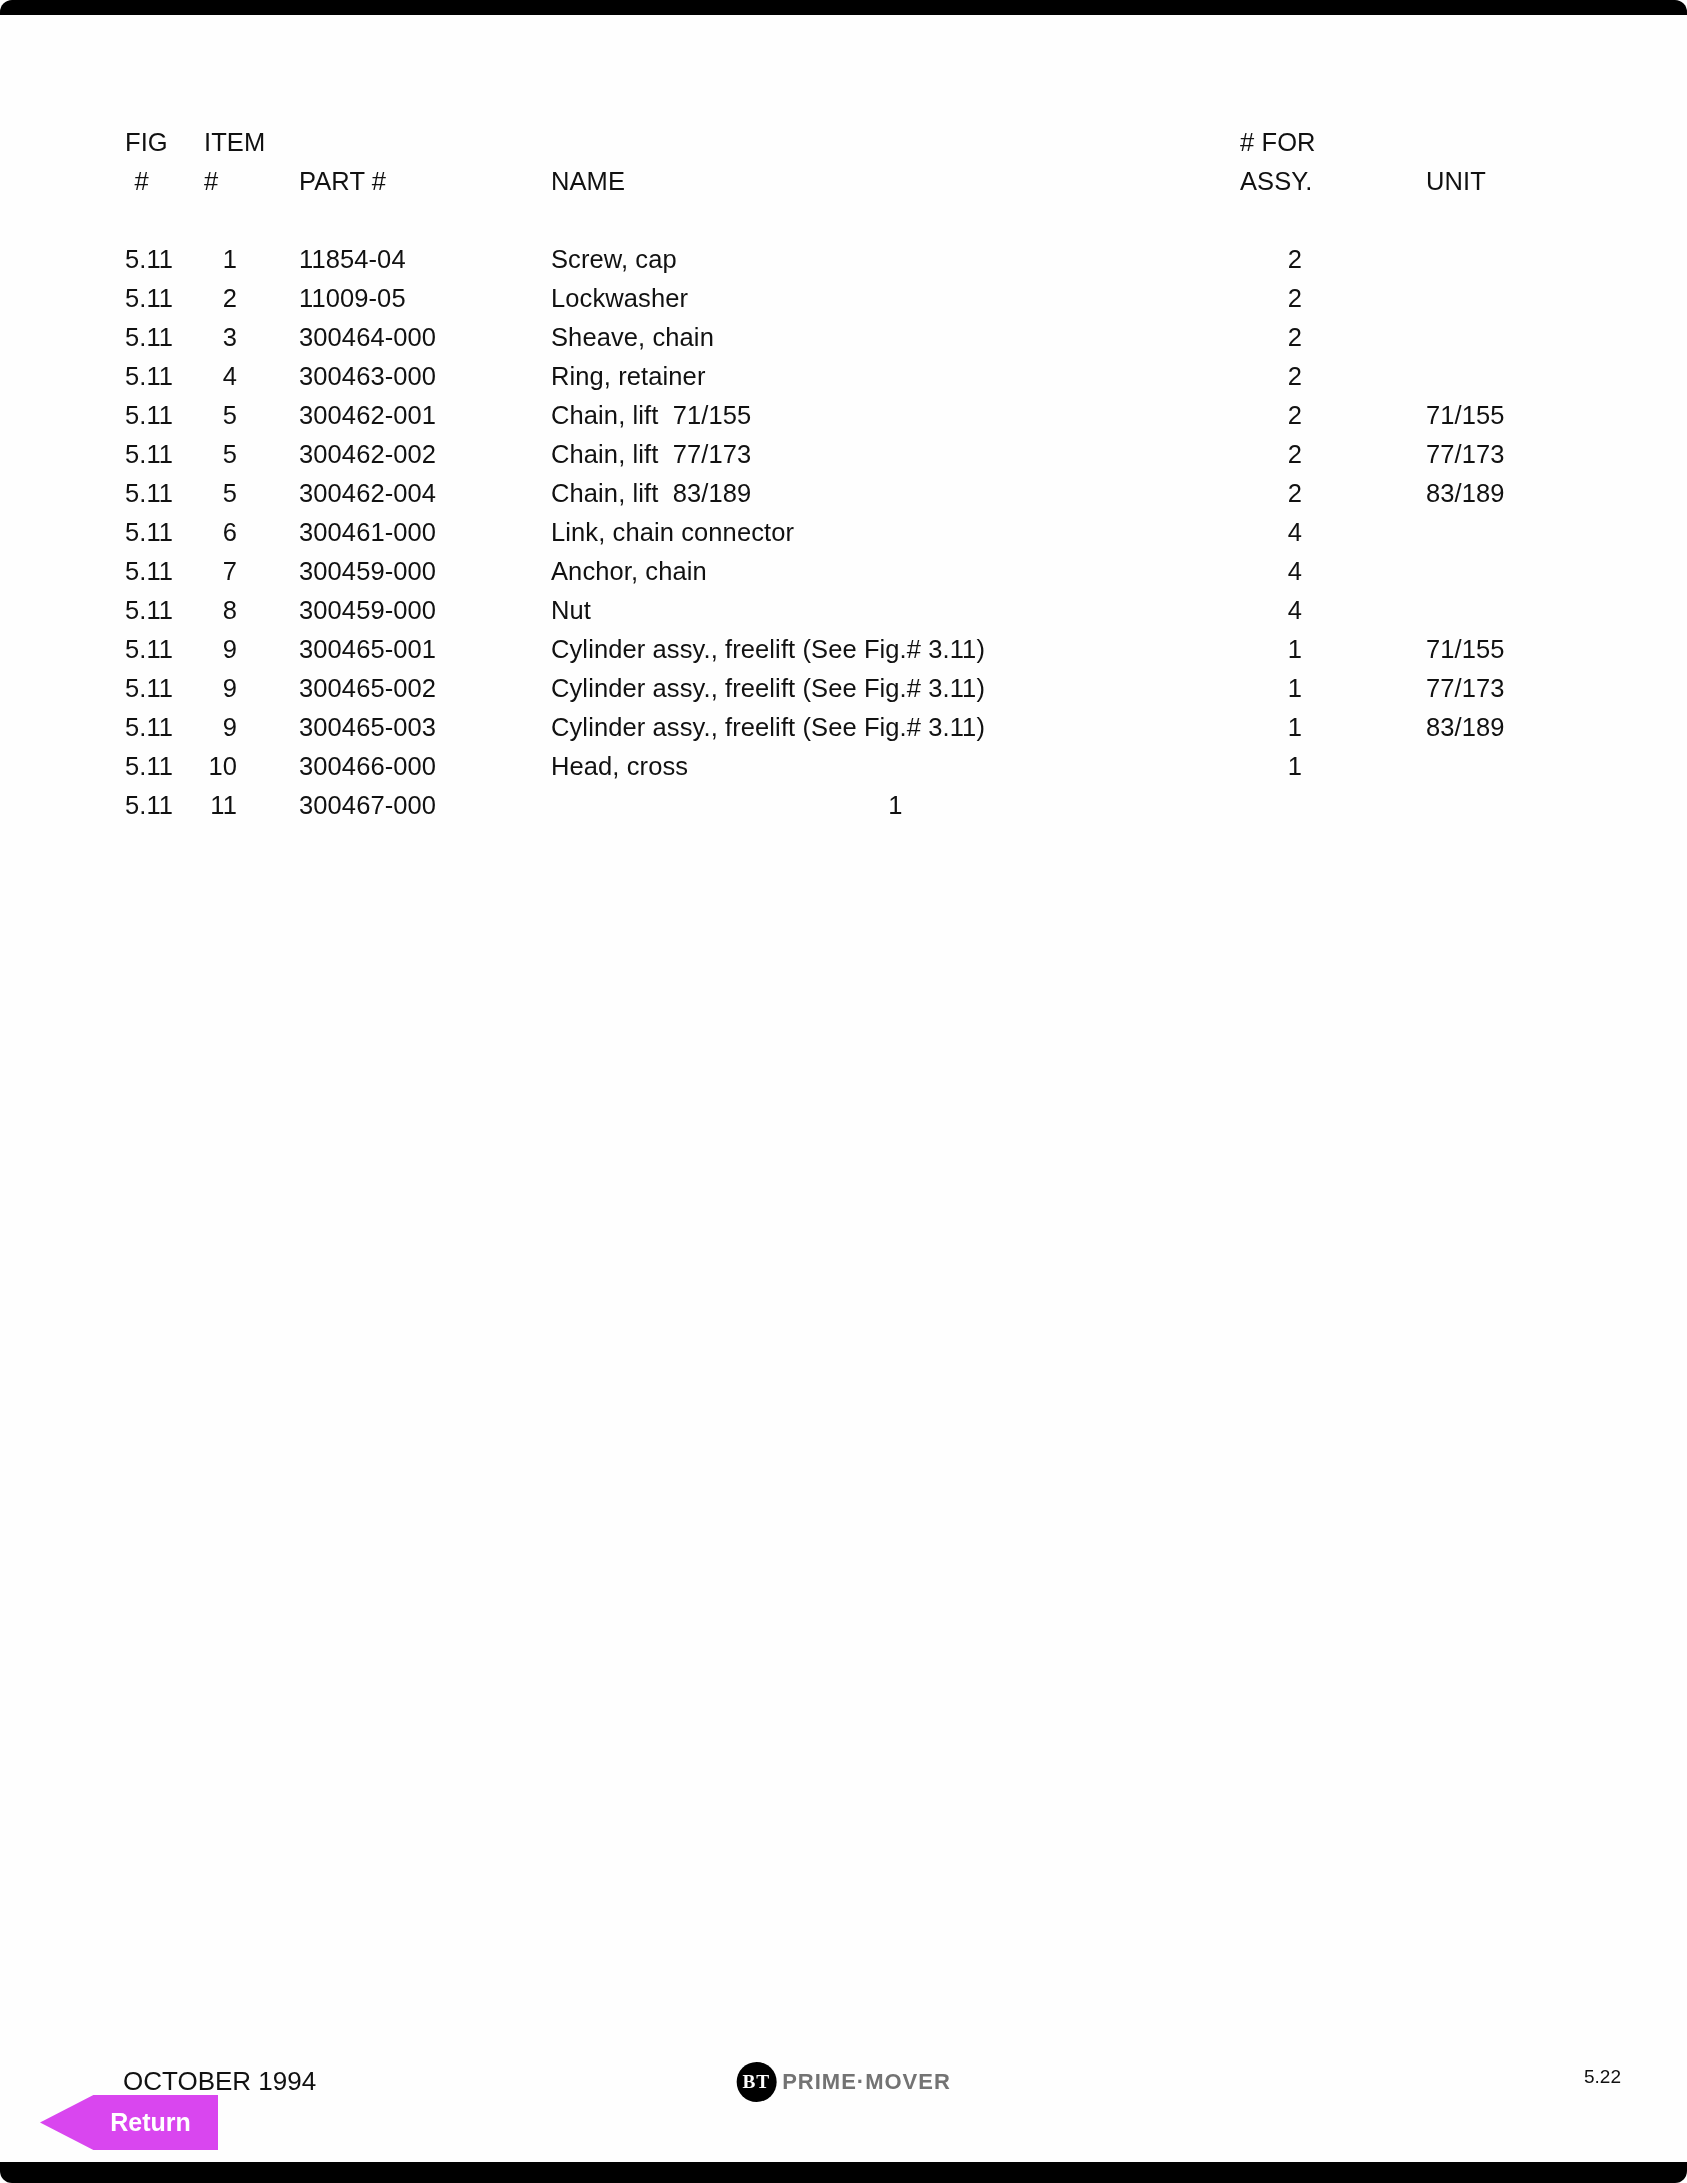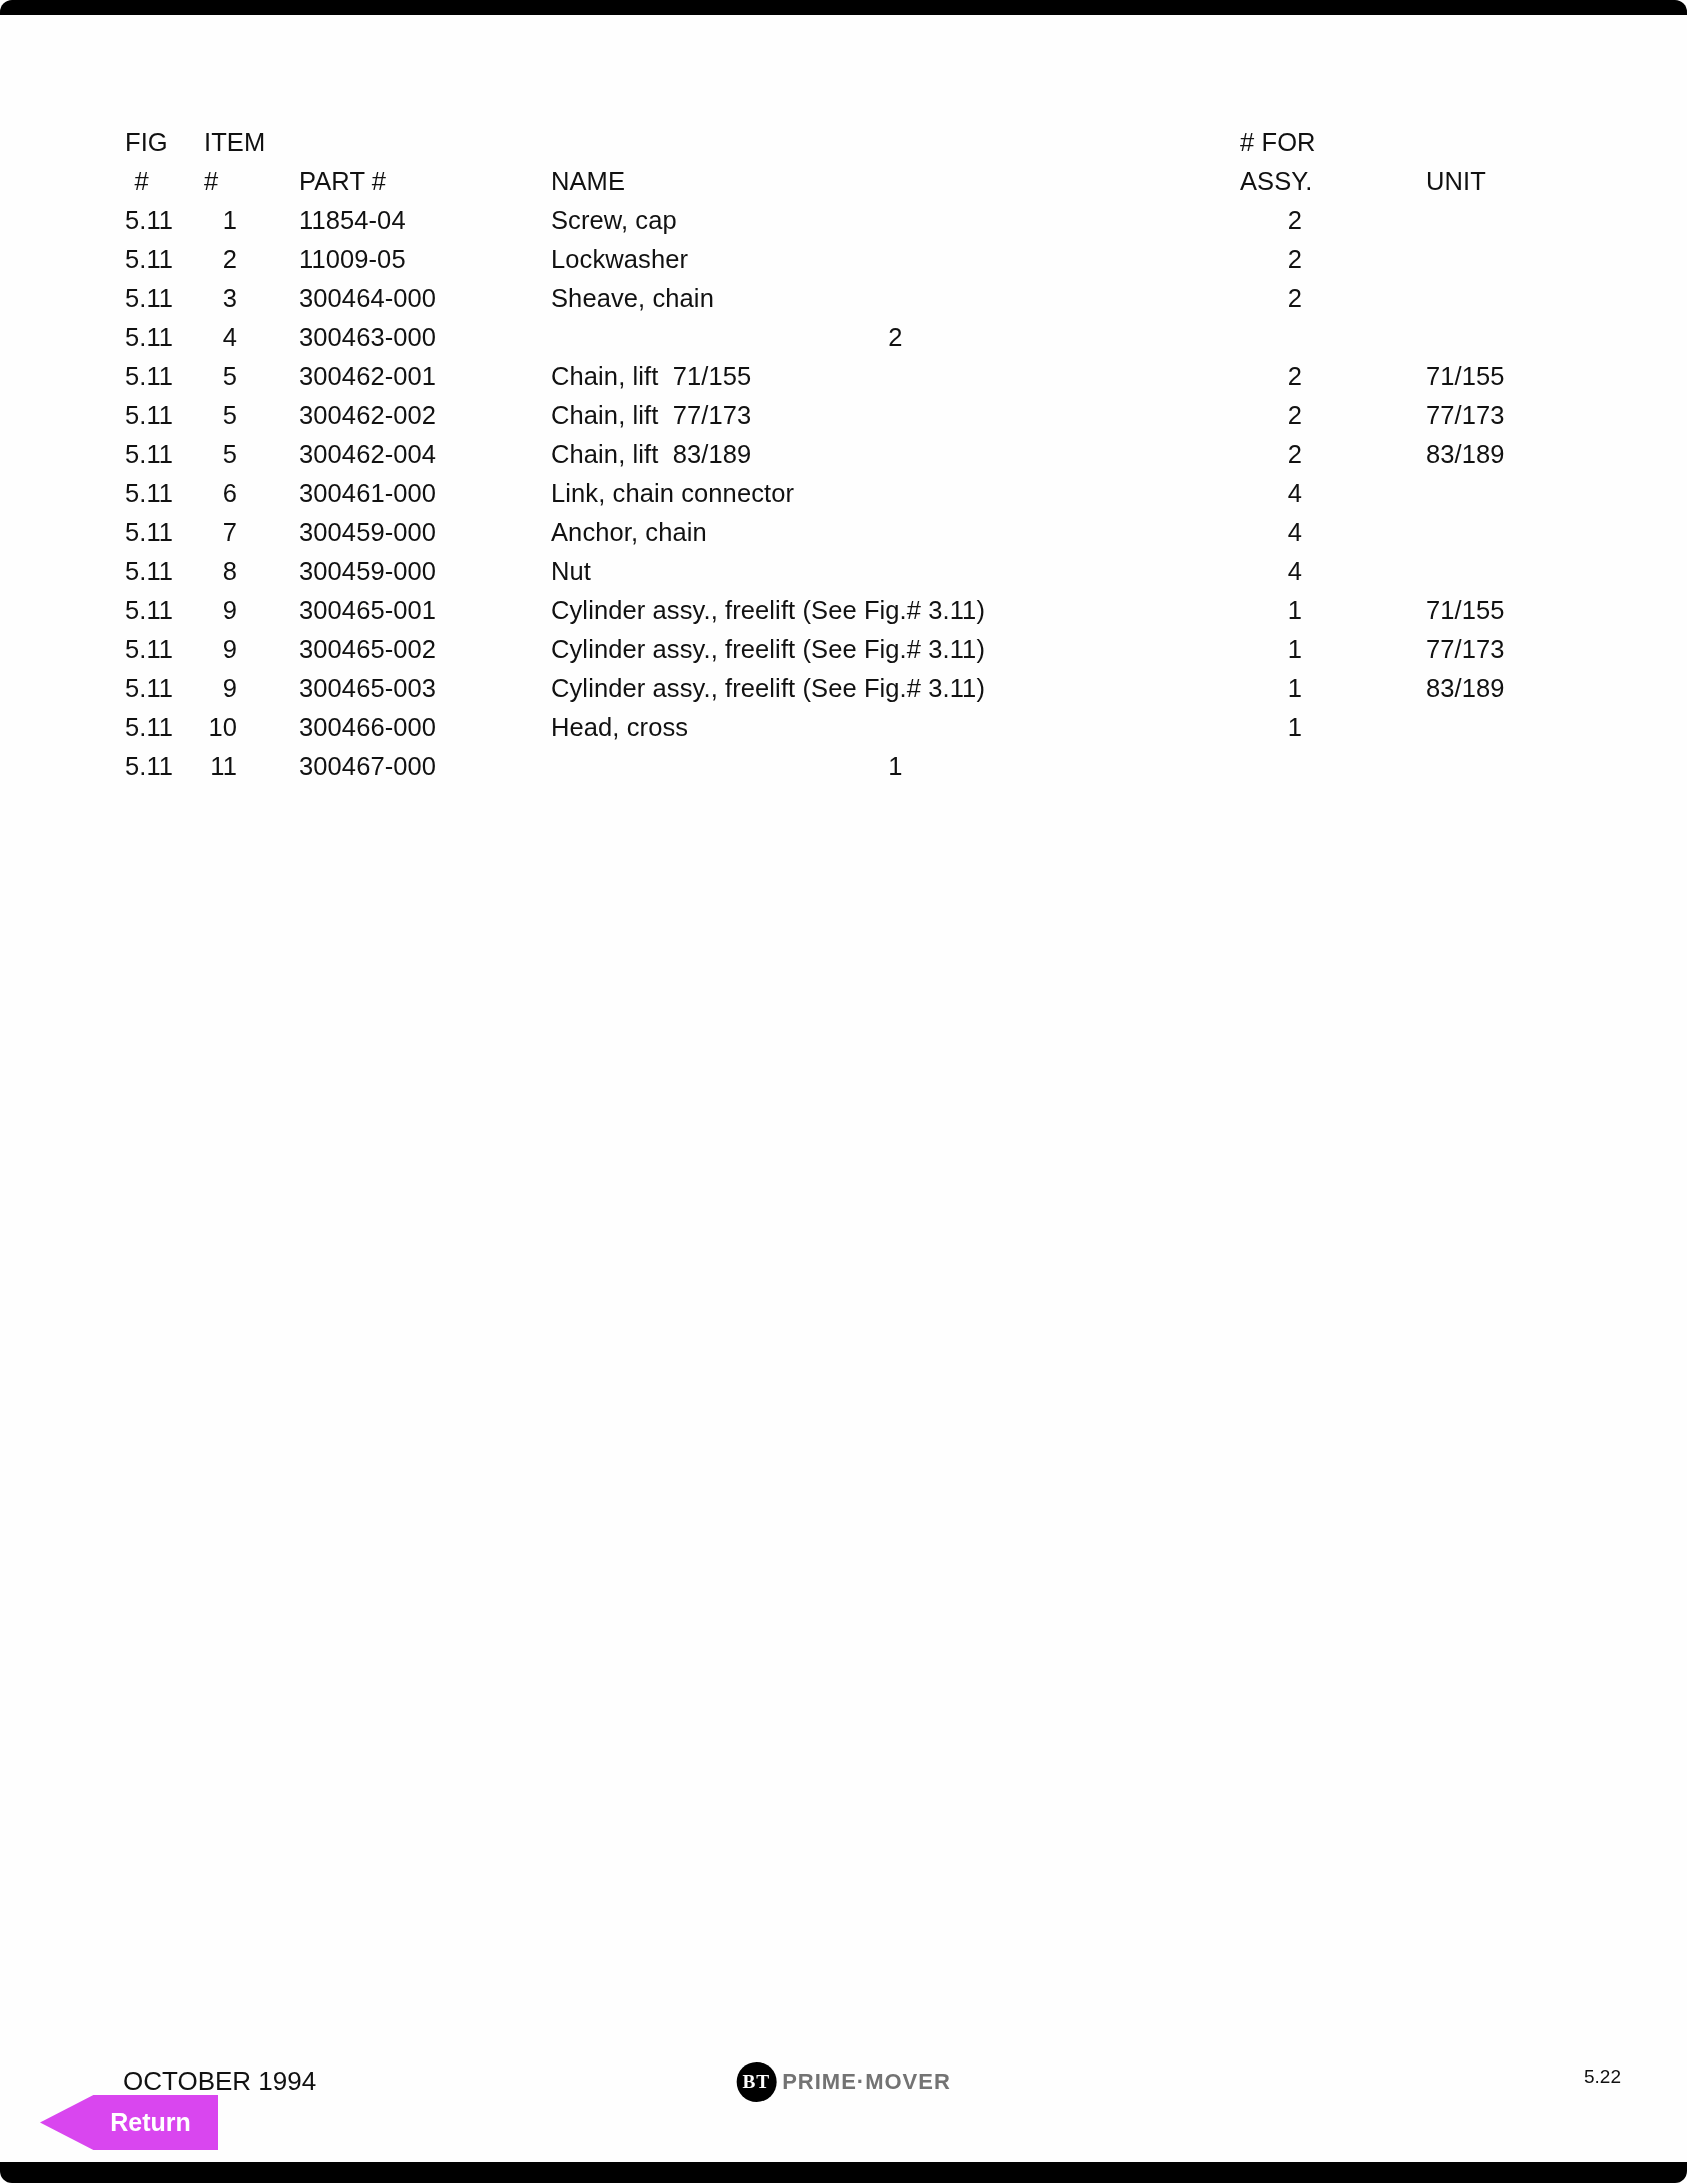--- a/index.html
+++ b/index.html
@@ -32,21 +32,21 @@
     grid-template-columns: 79px 33px 314px 689px 110px 179px;
   }
   .cell { white-space: nowrap; overflow: visible; }
   .col-item { text-align: right; }
   .col-part { padding-left: 62px; }
   .col-name { white-space: pre; }
   .col-qty  { text-align: center; }
   .col-unit { padding-left: 76px; }
   .hleft { text-align: left; }
   .hash-indent { padding-left: 9.6px; }
-  .tbody { }
+  .tbody { margin-top: 39px; }
 
   
   .footer-date   { position: absolute; top: 2066px; left: 123px; font-size: 26px; }
   .page-number   { position: absolute; top: 2066px; right: 66px; font-size: 19px; }
   .brand {
     position: absolute;
     top: 2062px;
     left: 50%;
     transform: translateX(-50%);
     display: flex;
@@ -141,20 +141,21 @@
           <div class="cell col-item">3</div>
           <div class="cell col-part">300464-000</div>
           <div class="cell col-name">Sheave, chain</div>
           <div class="cell col-qty">2</div>
           <div class="cell col-unit"></div>
         </div>
         <div class="grid">
           <div class="cell col-fig">5.11</div>
           <div class="cell col-item">4</div>
           <div class="cell col-part">300463-000</div>
+          <div class="cell col-name">Ring, retainer</div>
           <div class="cell col-qty">2</div>
           <div class="cell col-unit"></div>
         </div>
         <div class="grid">
           <div class="cell col-fig">5.11</div>
           <div class="cell col-item">5</div>
           <div class="cell col-part">300462-001</div>
           <div class="cell col-name">Chain, lift  71/155</div>
           <div class="cell col-qty">2</div>
           <div class="cell col-unit">71/155</div>

